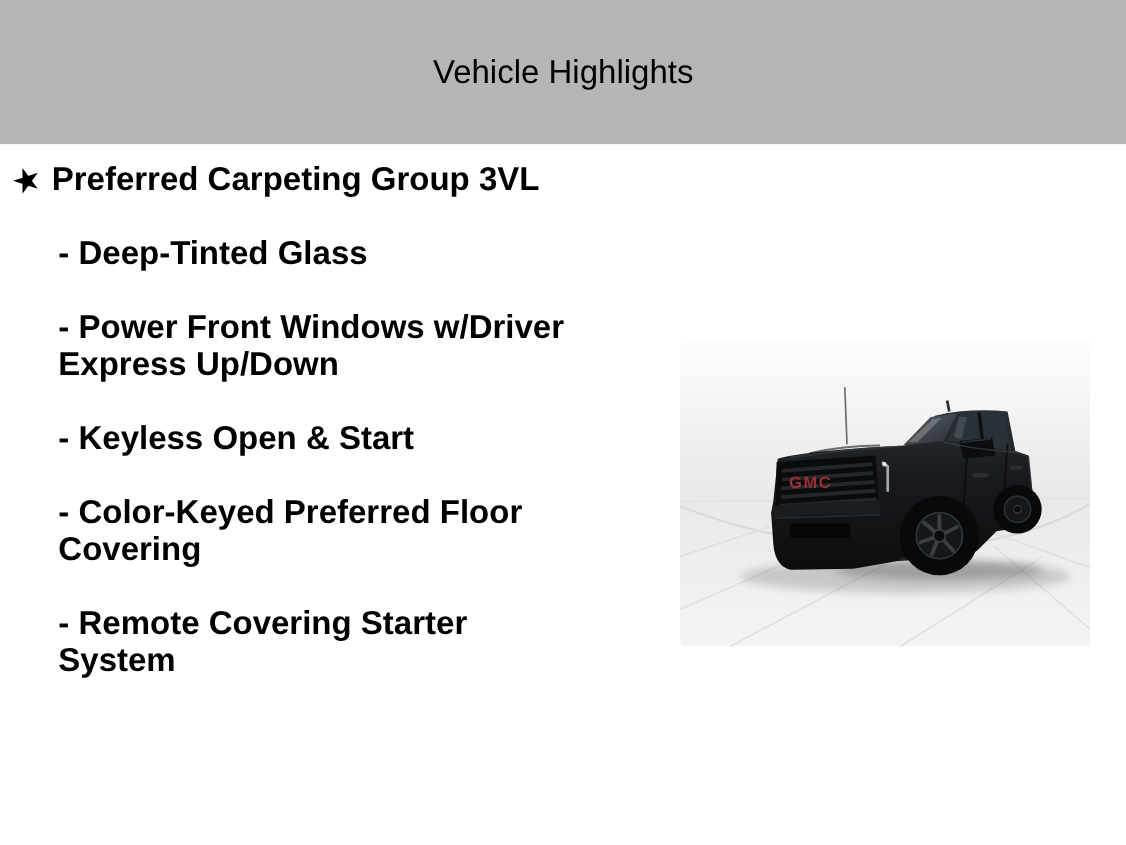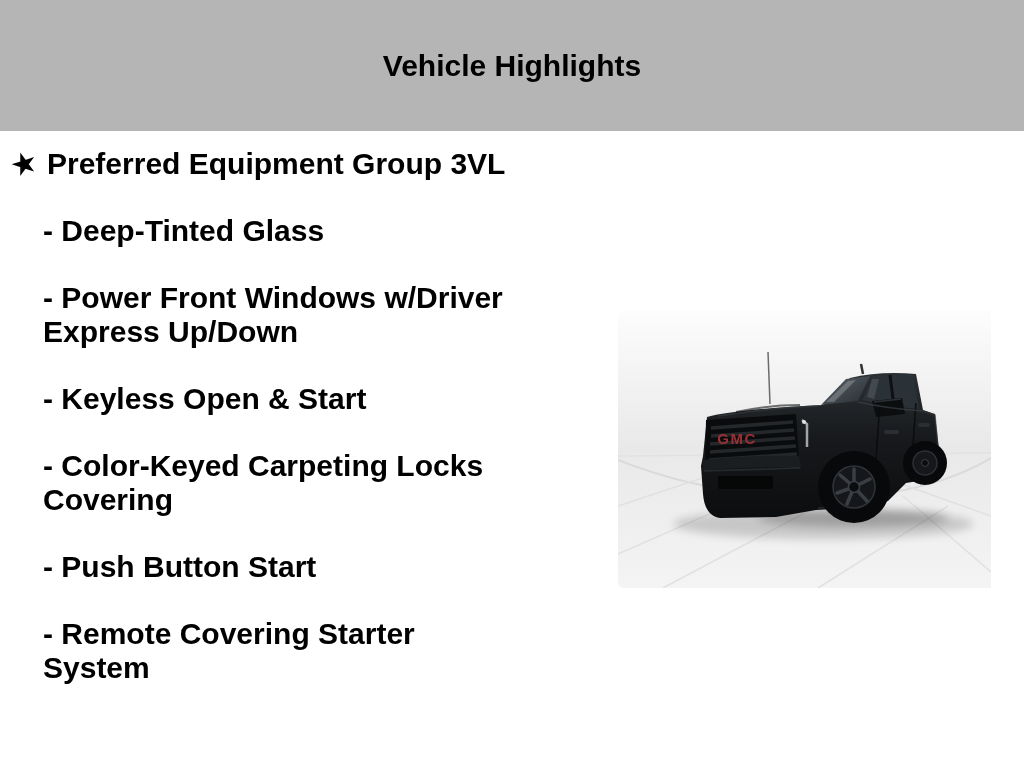--- a/index.html
+++ b/index.html
@@ -12,21 +12,21 @@
   .page { position: relative; width: 1024px; height: 768px; }
 
   
   .header {
     position: absolute; left: 0; top: 0;
     width: 1024px; height: 131px;
     background: #b5b5b5;
     display: flex; align-items: center; justify-content: center;
   }
   .header .title {
-    font-size: 30px; font-weight: bold; color: #000;
+    font-size: 30px; font-weight: normal; color: #000;
     letter-spacing: 0px;
   }
 
   
   .highlights {
     position: absolute; left: 0; top: 131px;
     width: 610px; padding-top: 16px;
     color: #000;
   }
   .group-row {
@@ -35,21 +35,21 @@
     font-size: 30px; font-weight: bold; line-height: 34px;
     margin-bottom: 33px;
   }
   .star {
     position: absolute; left: 12px; top: 0px;
     font-size: 27px; line-height: 34px;
     display: inline-block;
     transform: rotate(-18deg);
   }
   ul.items {
-    list-style: none; margin: 4px; padding: 0 0 0 39px;
+    list-style: none; margin: 14px; padding: 0 0 0 39px;
   }
   ul.items li {
     font-size: 30px; font-weight: bold; line-height: 34px;
     margin-bottom: 33px;
     width: 540px;
     white-space: pre-line;
   }
 
   
   .vehicle-photo {
@@ -64,30 +64,29 @@
 
 <div class="page">
 
   <div class="header">
     <div class="title">Vehicle Highlights</div>
   </div>
 
   <div class="highlights">
     <div class="group-row">
       <span class="star">★</span>
-      <span>Preferred Equipment Group 3VL</span>
+      <span>Preferred Carpeting Group 3VL</span>
     </div>
     <ul class="items">
         <li>- Deep-Tinted Glass</li>
         <li>- Power Front Windows w/Driver
 Express Up/Down</li>
         <li>- Keyless Open &amp; Start</li>
-        <li>- Color-Keyed Carpeting Locks
+        <li>- Color-Keyed Preferred Floor
 Covering</li>
-        <li>- Push Button Start</li>
         <li>- Remote Covering Starter
 System</li>
       </ul>
   </div>
 
   <div class="vehicle-photo">
     <svg width="373" height="278" viewBox="0 0 373 278" xmlns="http://www.w3.org/2000/svg">
       <defs>
         <linearGradient id="wallGrad" x1="0" y1="0" x2="0" y2="1">
           <stop offset="0" stop-color="#fdfdfd"></stop>

